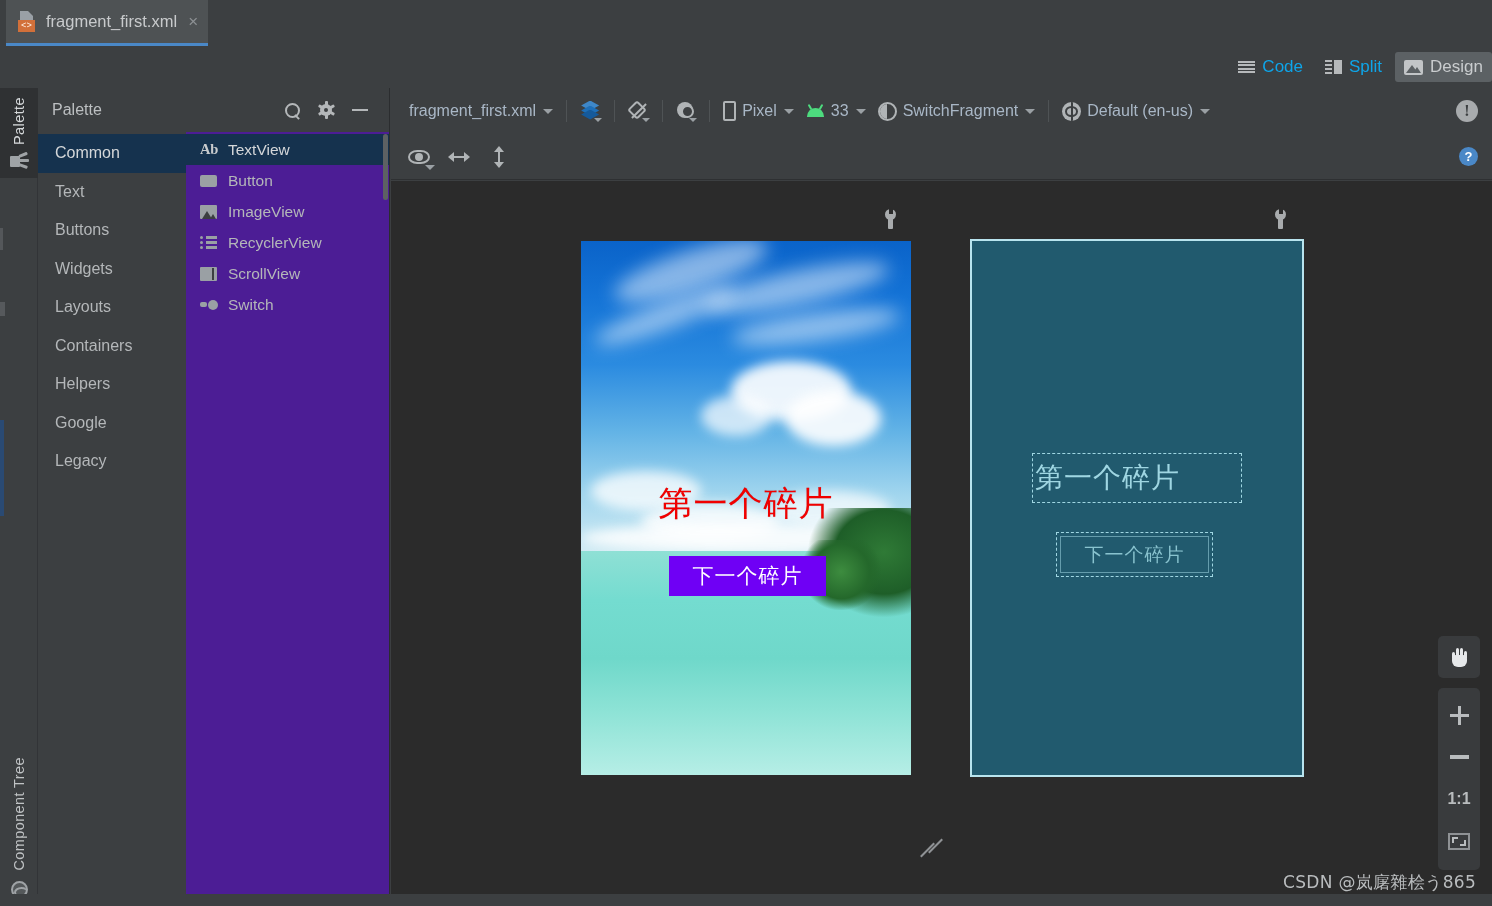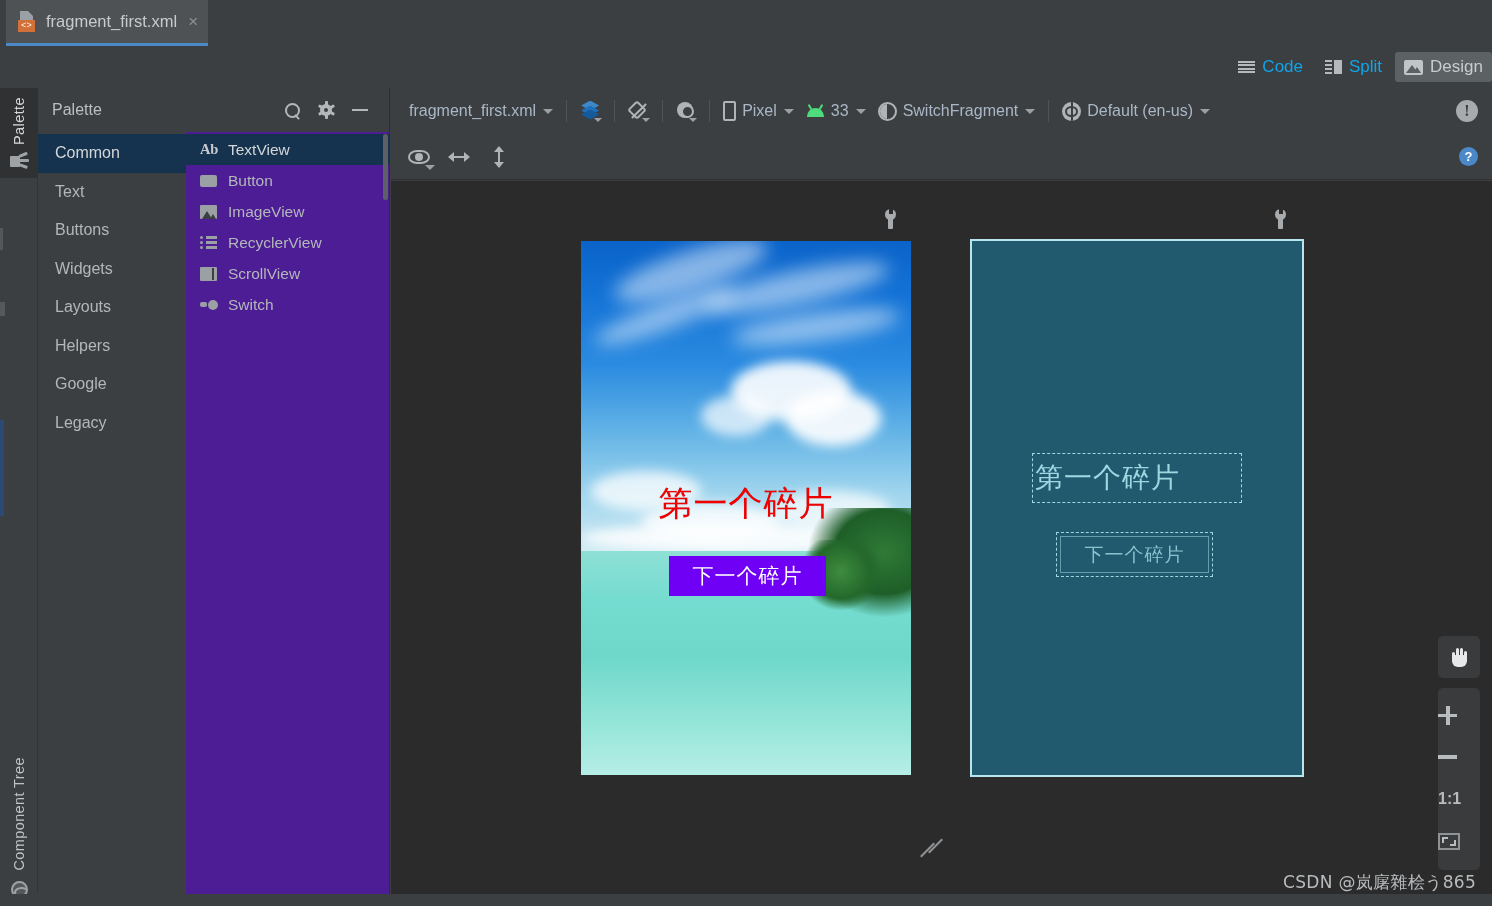--- a/index.html
+++ b/index.html
@@ -332,21 +332,21 @@
   .resize-handle i:nth-child(1) { left: -1px; top: 13px; }
   .resize-handle i:nth-child(2) { left: 7px; top: 9px; }
 
   
   .zoomctl { position:absolute; right: 12px; top: 455px; width: 42px; }
   .zbtn-pan {
     width: 42px; height: 42px; background:#393b3d; border-radius: 5px;
     display:flex; align-items:center; justify-content:center; margin-bottom: 10px;
   }
   .zstack { background:#393b3d; border-radius: 5px; padding: 6px 0 8px; }
-  .zbtn { width: 42px; height: 42px; display:flex; align-items:center; color:#b9bcbe; }
+  .zbtn { width: 42px; height: 42px; display:flex; align-items:center; justify-content:center; color:#b9bcbe; }
   .ic-hand { width: 19px; height: 20px; position:relative; }
   .ic-hand .palm-b { position:absolute; left:2px; bottom:0; width:15px; height:12px; background:#e6e8ea; border-radius: 4px 4px 6px 6px;}
   .ic-hand .fg { position:absolute; bottom:8px; width:3.4px; background:#e6e8ea; border-radius:2px;}
   .ic-hand .f1{left:2px;height:7px;} .ic-hand .f2{left:6px;height:11px;}
   .ic-hand .f3{left:10px;height:11px;} .ic-hand .f4{left:14px;height:8px;}
   .ic-plus { width:19px; height:19px; position:relative; }
   .ic-plus:before { content:""; position:absolute; left:0; top:8px; width:19px; height:3.5px; background:#b9bcbe;}
   .ic-plus:after { content:""; position:absolute; left:8px; top:0; width:3.5px; height:19px; background:#b9bcbe;}
   .ic-dash { width:19px; height:3.5px; background:#b9bcbe; }
   .z11 { font-size: 16px; font-weight: bold; color:#b9bcbe; font-family:"Liberation Sans",sans-serif;}
@@ -455,20 +455,23 @@
             <span>Text</span>
           </div>
         <div class="cat">
             <span>Buttons</span>
           </div>
         <div class="cat">
             <span>Widgets</span>
           </div>
         <div class="cat">
             <span>Layouts</span>
+          </div>
+        <div class="cat">
+            <span>Containers</span>
           </div>
         <div class="cat">
             <span>Helpers</span>
           </div>
         <div class="cat">
             <span>Google</span>
           </div>
         <div class="cat">
             <span>Legacy</span>
           </div>

